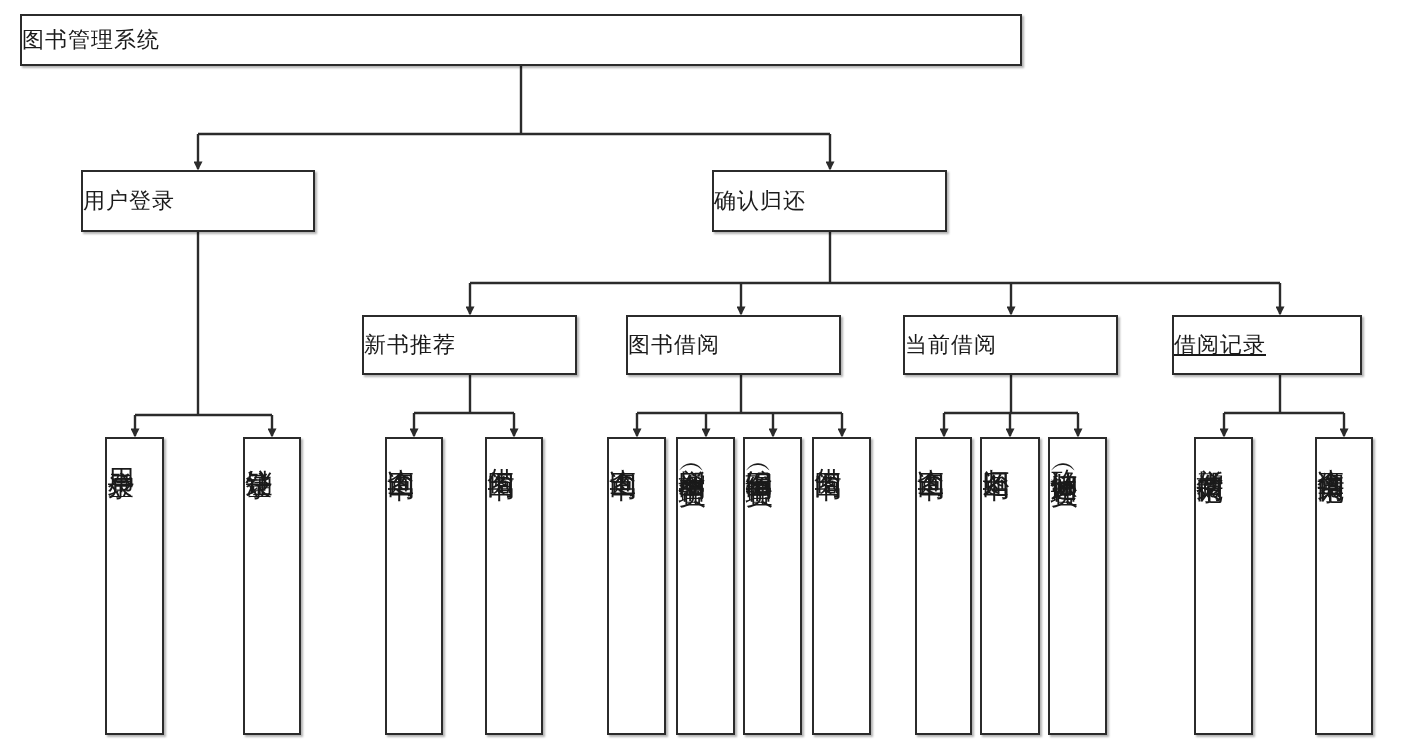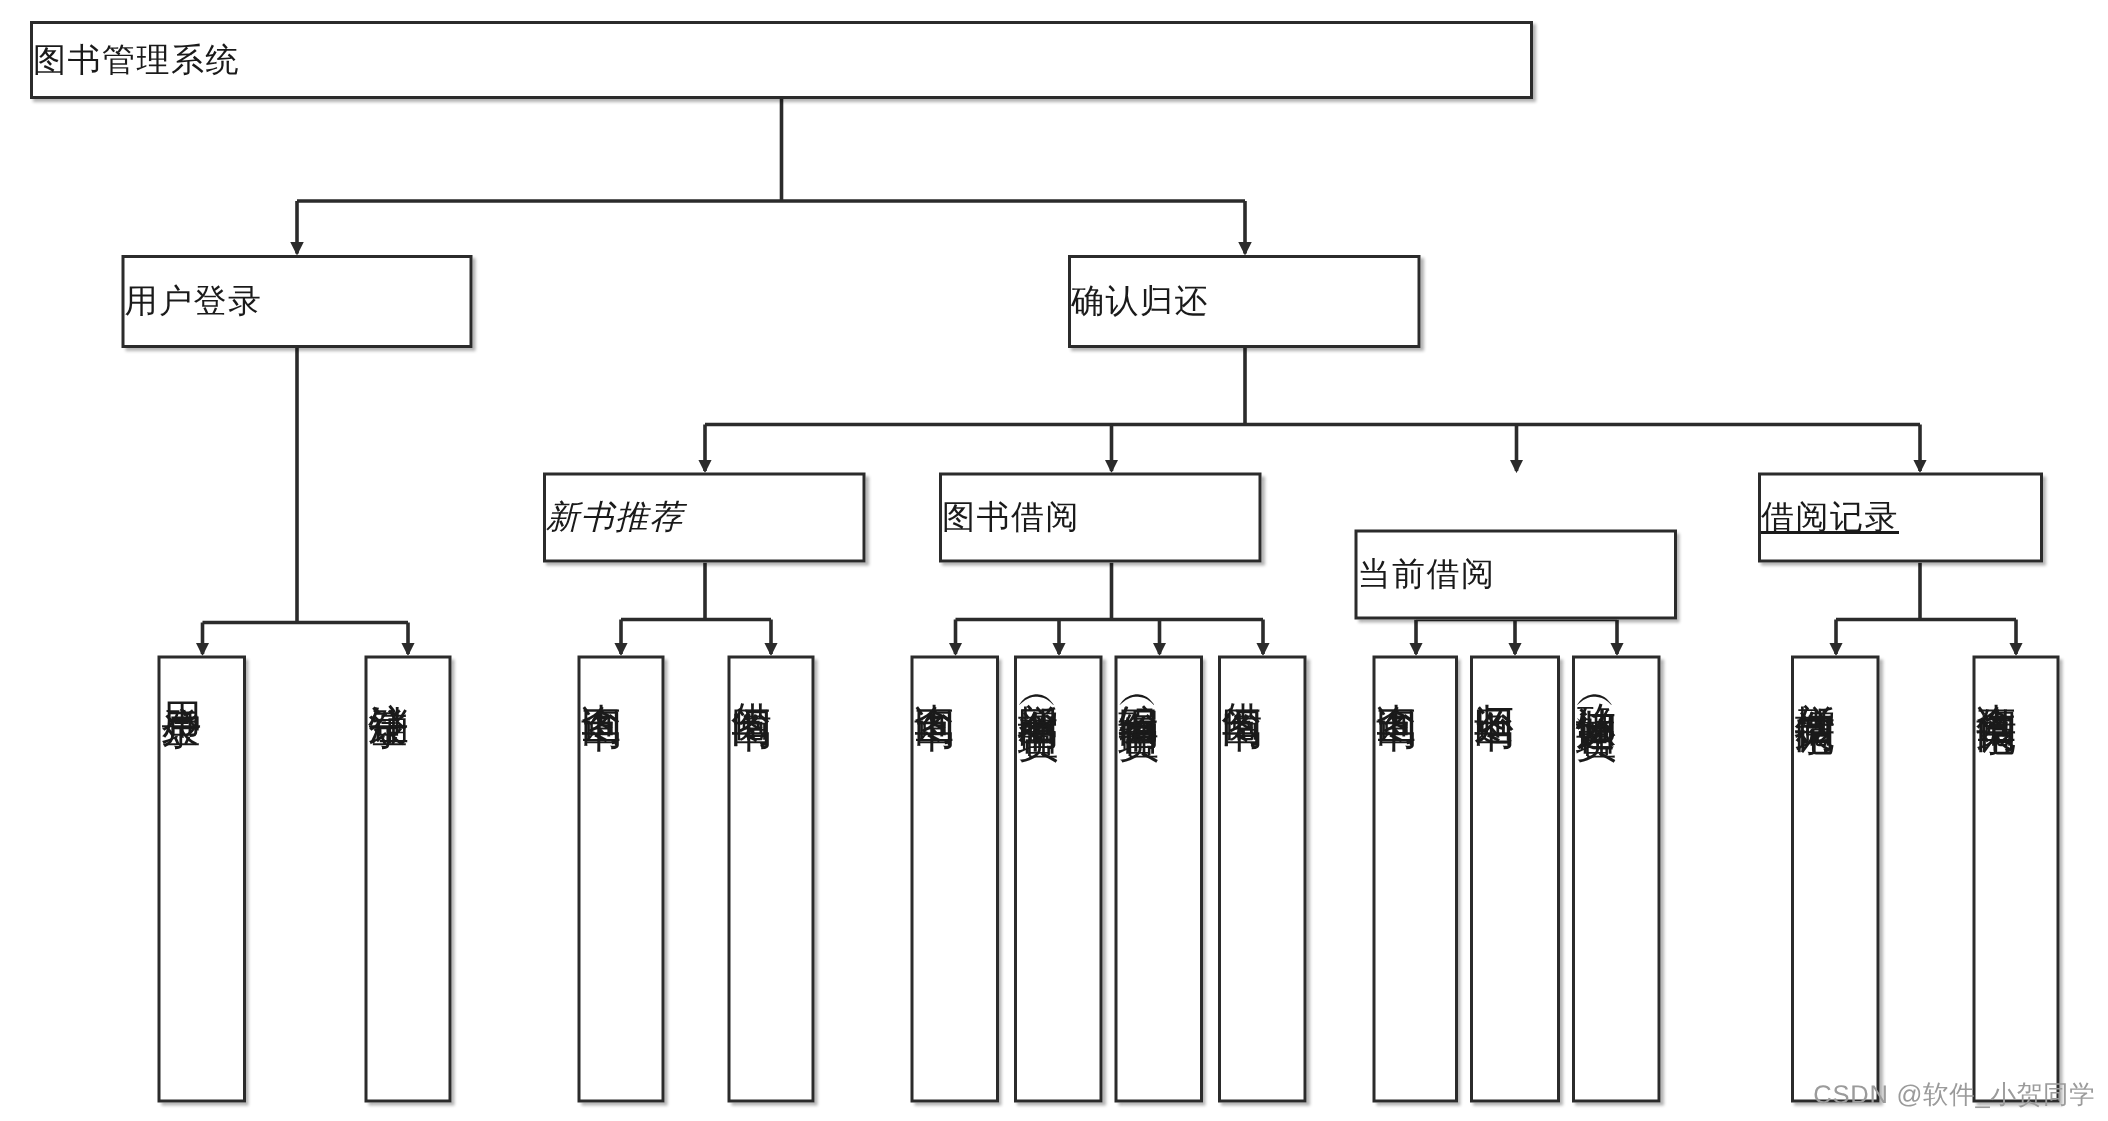--- a/index.html
+++ b/index.html
@@ -115,27 +115,27 @@
   <div id="nodes-layer">
       <div class="node horiz" style="left: 20px; top: 14px; width: 1002px; height: 52px;">
         <span class="lbl">图书管理系统</span>
       </div>
       <div class="node horiz" style="left: 81px; top: 170px; width: 234px; height: 62px;">
         <span class="lbl">用户登录</span>
       </div>
       <div class="node horiz" style="left: 712px; top: 170px; width: 235px; height: 62px;">
         <span class="lbl">确认归还</span>
       </div>
-      <div class="node horiz" style="left: 362px; top: 315px; width: 215px; height: 60px; font-style: italic;">
+      <div class="node horiz" style="left: 362px; top: 315px; width: 215px; height: 60px;">
         <span class="lbl">新书推荐</span>
       </div>
       <div class="node horiz" style="left: 626px; top: 315px; width: 215px; height: 60px;">
         <span class="lbl">图书借阅</span>
       </div>
-      <div class="node horiz" style="left: 903px; top: 315px; width: 215px; height: 60px; margin-top: 38px;">
+      <div class="node horiz" style="left: 903px; top: 315px; width: 215px; height: 60px;">
         <span class="lbl">当前借阅</span>
       </div>
       <div class="node horiz" style="left: 1172px; top: 315px; width: 190px; height: 60px; text-decoration: underline;">
         <span class="lbl">借阅记录</span>
       </div>
       <div class="node vert" style="left: 105px; top: 437px; width: 59px; height: 298px;">
         <span class="lbl">用户登录</span>
       </div>
       <div class="node vert" style="left: 243px; top: 437px; width: 58px; height: 298px;">
         <span class="lbl">注销登录</span>
@@ -168,14 +168,13 @@
         <span class="lbl">确认归还（管理员）</span>
       </div>
       <div class="node vert" style="left: 1194px; top: 437px; width: 59px; height: 298px;">
         <span class="lbl">新增借阅记录</span>
       </div>
       <div class="node vert" style="left: 1315px; top: 437px; width: 58px; height: 298px;">
         <span class="lbl">查询借阅记录</span>
       </div>
     </div>
 
-  <div id="watermark">CSDN @软件_小贺同学</div>
 </div>
 
 </body></html>

